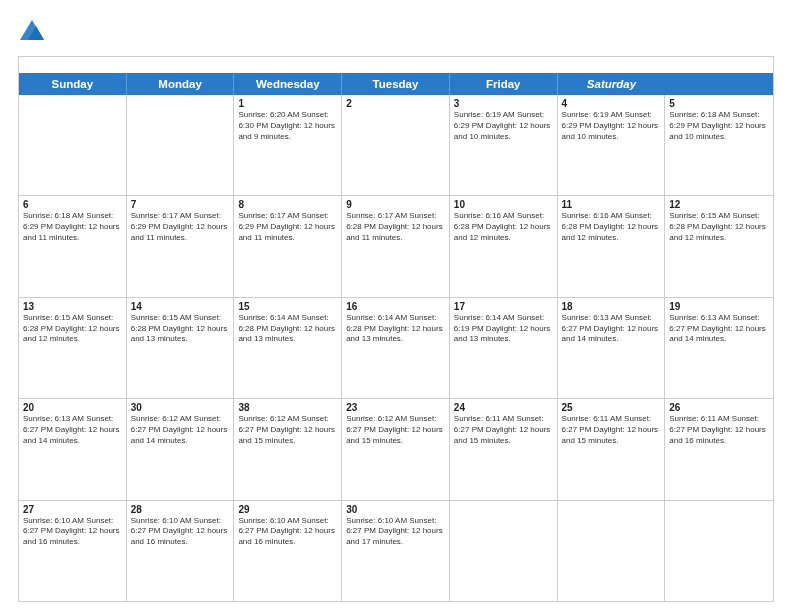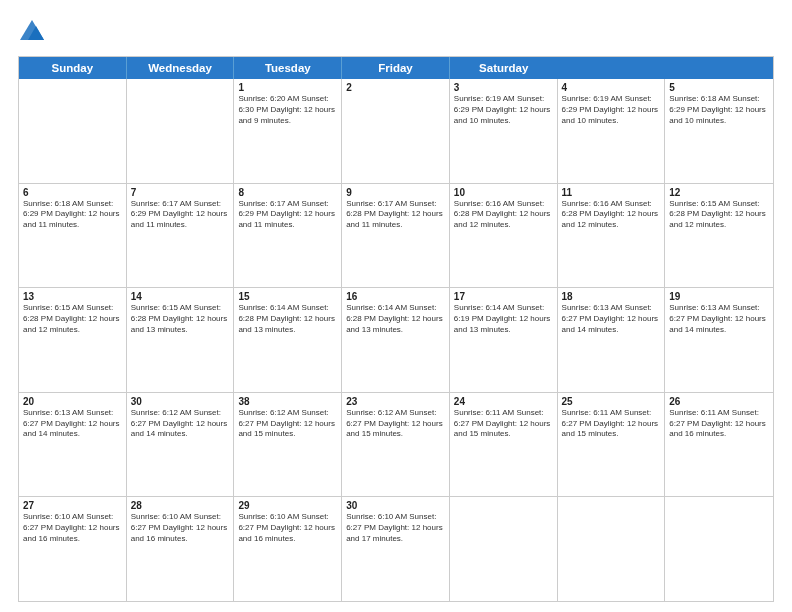--- a/index.html
+++ b/index.html
@@ -54,30 +54,31 @@
     .calendar {
       flex: 1;
       display: flex;
       flex-direction: column;
       border: 1px solid #ccc;
     }
     .cal-header {
       display: grid;
       grid-template-columns: repeat(7, 1fr);
       background: #2a7ac9;
+      margin-top: 16px;
     }
     .cal-header-cell {
       color: #fff;
       font-size: 11.5px;
       font-weight: bold;
       text-align: center;
       padding: 5px 2px;
       border-right: 1px solid #5a9fd4;
     }
-    .cal-header-cell:last-child { border-right: none; }
+    .cal-header-cell:last-child { border-right: none; font-style: italic; }
     .cal-body {
       flex: 1;
       display: flex;
       flex-direction: column;
     }
     .cal-row {
       display: grid;
       grid-template-columns: repeat(7, 1fr);
       flex: 1;
       border-top: 1px solid #ccc;
@@ -126,20 +127,21 @@
     <div class="title-block">
       <div class="month-title"></div>
       <div class="location"></div>
     </div>
   </div>
 
   <div class="calendar">
 
     <div class="cal-header">
       <div class="cal-header-cell">Sunday</div>
+      <div class="cal-header-cell">Monday</div>
       <div class="cal-header-cell">Wednesday</div>
       <div class="cal-header-cell">Tuesday</div>
       <div class="cal-header-cell">Friday</div>
       <div class="cal-header-cell">Saturday</div>
     </div>
 
     <div class="cal-body" id="cal-body">
     <div class="cal-row">
           <div class="cal-cell empty"></div>
           <div class="cal-cell empty"></div>

